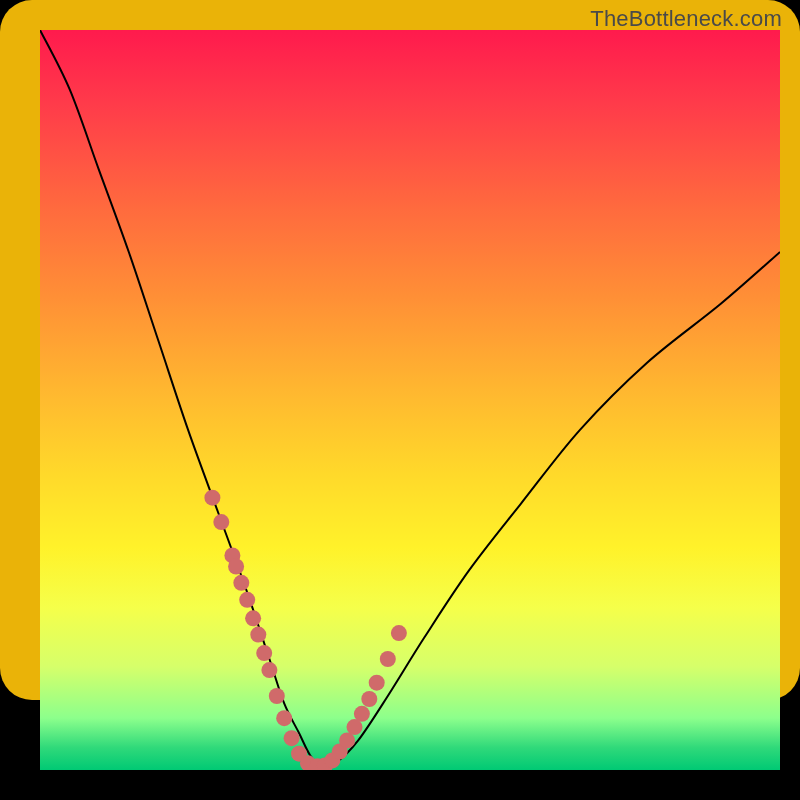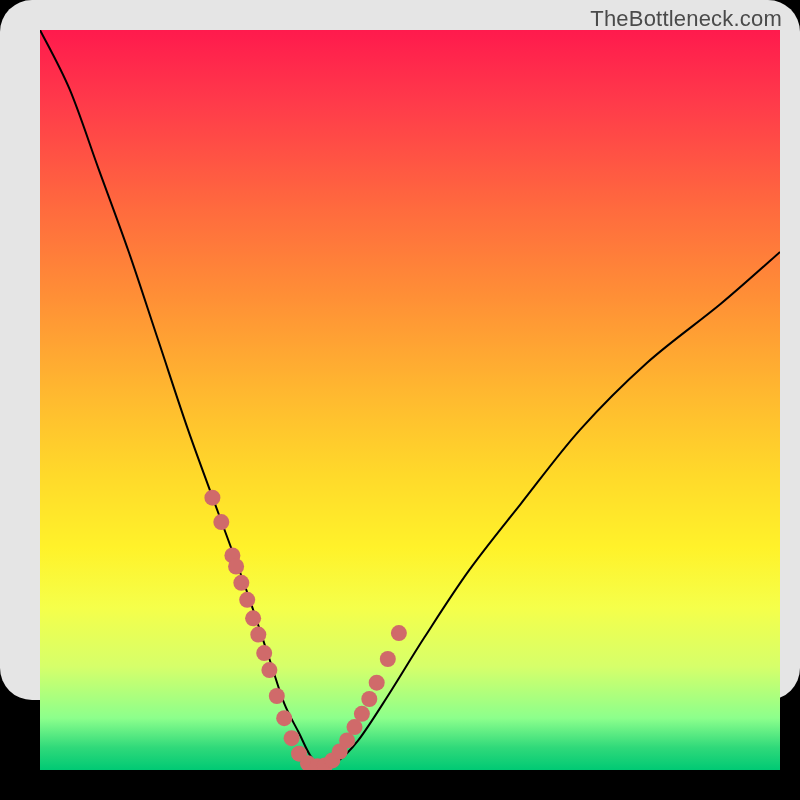--- a/index.html
+++ b/index.html
@@ -8,21 +8,21 @@
     width: 800px;
     height: 800px;
     background: #000;
     font-family: Arial, Helvetica, sans-serif;
     overflow: hidden;
   }
   .frame {
     position: absolute;
     left: 0; top: 0;
     width: 800px; height: 700px;
-    background: #e5e5e5;
+    background: #eab308;
     border-radius: 32px;
   }
   .plot {
     position: absolute;
     left: 40px;
     top: 30px;
     width: 740px;
     height: 740px;
     background: linear-gradient(to bottom,
       #ff1a4d 0%,

